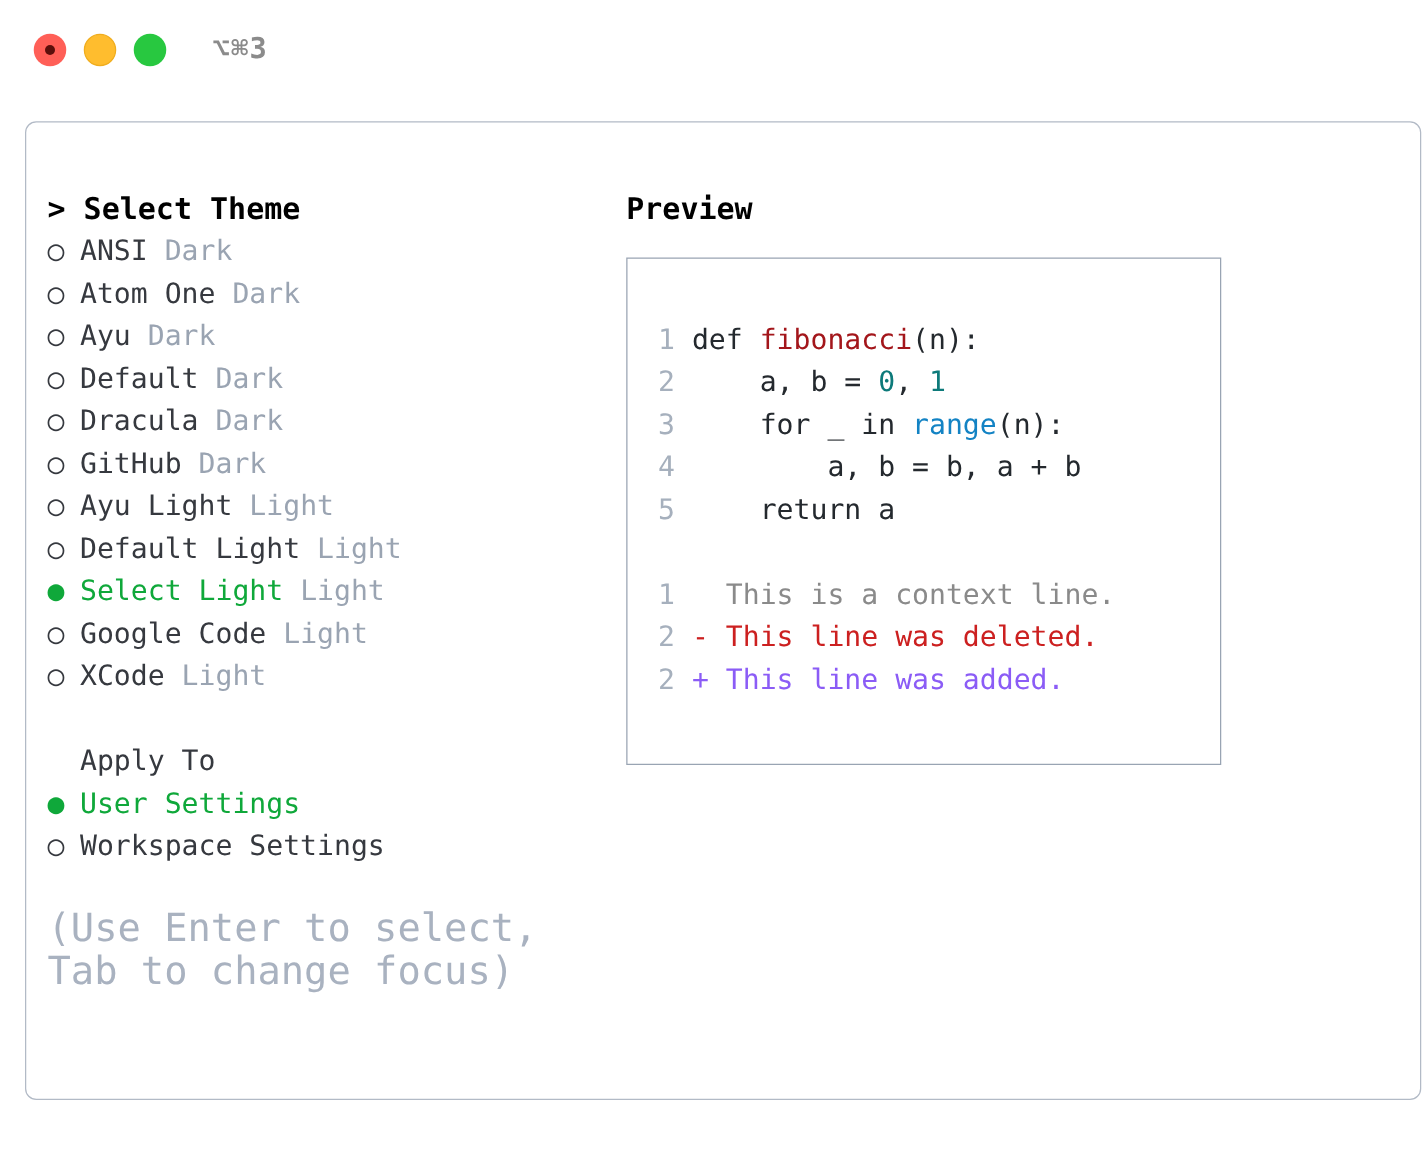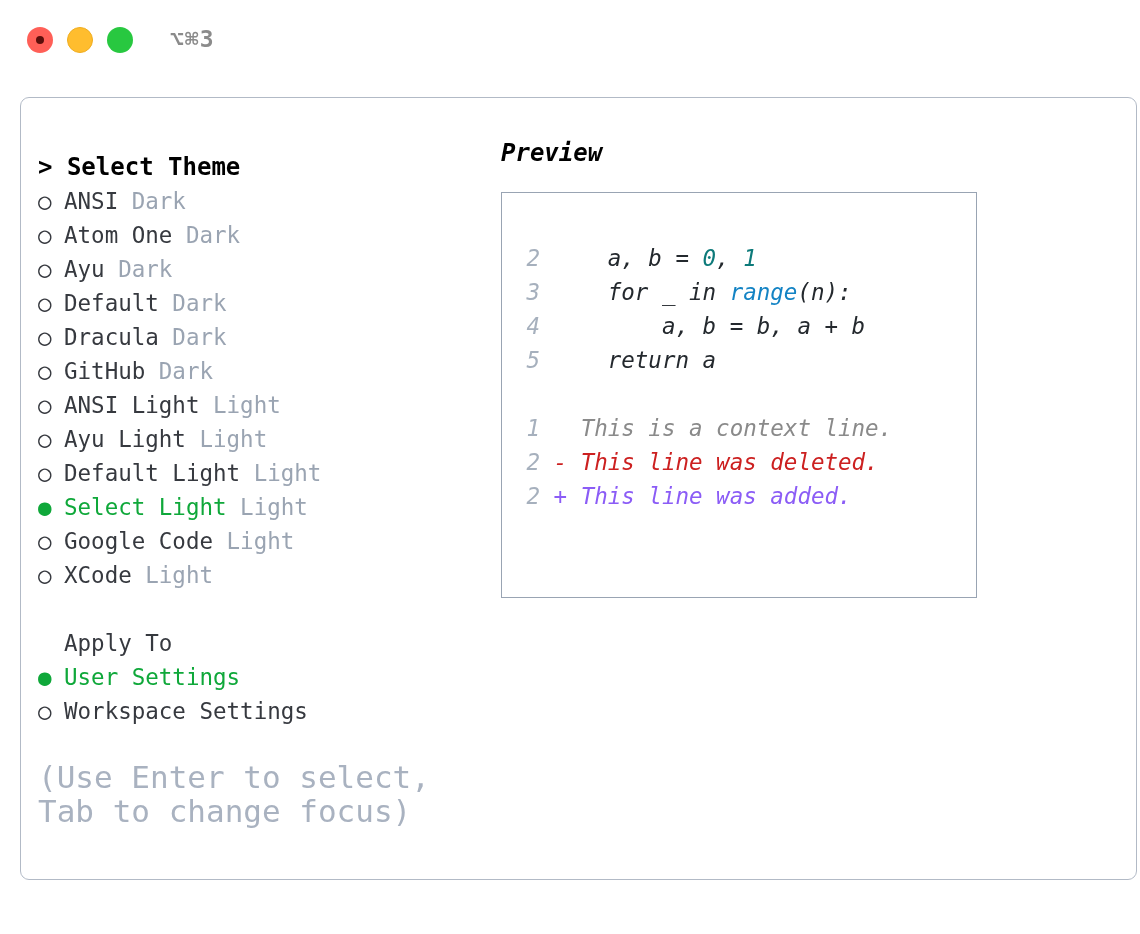--- a/index.html
+++ b/index.html
@@ -121,23 +121,22 @@
     line-height: 34px;
     color: #a9b2c0;
     width: 410px;
     white-space: pre-wrap;
   }
 
   
   #right-col {
     position: absolute;
     left: 480px;
-    top: 38px;
+    top: 52px;
     width: 490px;
-    font-style: italic;
   }
   #preview-title {
     font-size: 24px;
     font-weight: bold;
     color: #000000;
     line-height: 34px;
   }
   #code-box {
     margin-top: 22px;
     width: 476px;
@@ -185,21 +184,20 @@
 
     <div id="left-col">
       <div class="heading">&gt; Select Theme</div>
       <div id="theme-list">
           <div class="opt-row"><span class="marker">○</span><span class="opt-name">ANSI</span><span class="opt-cat"> Dark</span></div>
           <div class="opt-row"><span class="marker">○</span><span class="opt-name">Atom One</span><span class="opt-cat"> Dark</span></div>
           <div class="opt-row"><span class="marker">○</span><span class="opt-name">Ayu</span><span class="opt-cat"> Dark</span></div>
           <div class="opt-row"><span class="marker">○</span><span class="opt-name">Default</span><span class="opt-cat"> Dark</span></div>
           <div class="opt-row"><span class="marker">○</span><span class="opt-name">Dracula</span><span class="opt-cat"> Dark</span></div>
           <div class="opt-row"><span class="marker">○</span><span class="opt-name">GitHub</span><span class="opt-cat"> Dark</span></div>
-          <div class="opt-row"><span class="marker">○</span><span class="opt-name">ANSI Light</span><span class="opt-cat"> Light</span></div>
           <div class="opt-row"><span class="marker">○</span><span class="opt-name">Ayu Light</span><span class="opt-cat"> Light</span></div>
           <div class="opt-row"><span class="marker">○</span><span class="opt-name">Default Light</span><span class="opt-cat"> Light</span></div>
           <div class="opt-row selected"><span class="marker sel">●</span><span class="opt-name">Select Light</span><span class="opt-cat"> Light</span></div>
           <div class="opt-row"><span class="marker">○</span><span class="opt-name">Google Code</span><span class="opt-cat"> Light</span></div>
           <div class="opt-row"><span class="marker">○</span><span class="opt-name">XCode</span><span class="opt-cat"> Light</span></div>
         </div>
 
       <div id="apply-section">
         <div class="apply-title"><span class="marker blank">○</span><span>Apply To</span></div>
         <div id="apply-list">
@@ -208,20 +206,21 @@
           </div>
       </div>
 
       <div id="hint">(Use Enter to select, Tab to change focus)</div>
     </div>
 
     <div id="right-col">
       <div id="preview-title">Preview</div>
       <div id="code-box">
         <div id="code-lines">
+            <div class="code-line"><span class="lineno">1</span> <span class="tok-def">def </span><span class="tok-fn">fibonacci</span><span class="code-text">(n):</span></div>
             <div class="code-line"><span class="lineno">2</span> <span class="code-text">    a, b = </span><span class="tok-num">0</span><span class="code-text">, </span><span class="tok-num">1</span></div>
             <div class="code-line"><span class="lineno">3</span> <span class="code-text">    for _ in </span><span class="tok-builtin">range</span><span class="code-text">(n):</span></div>
             <div class="code-line"><span class="lineno">4</span> <span class="code-text">        a, b = b, a + b</span></div>
             <div class="code-line"><span class="lineno">5</span> <span class="code-text">    return a</span></div>
           </div>
         <div class="blank-line"></div>
         <div id="diff-lines">
             <div class="code-line"><span class="lineno">1</span> <span class="diff-ctx">  This is a context line.</span></div>
             <div class="code-line"><span class="lineno">2</span> <span class="diff-del">- This line was deleted.</span></div>
             <div class="code-line"><span class="lineno">2</span> <span class="diff-add">+ This line was added.</span></div>

